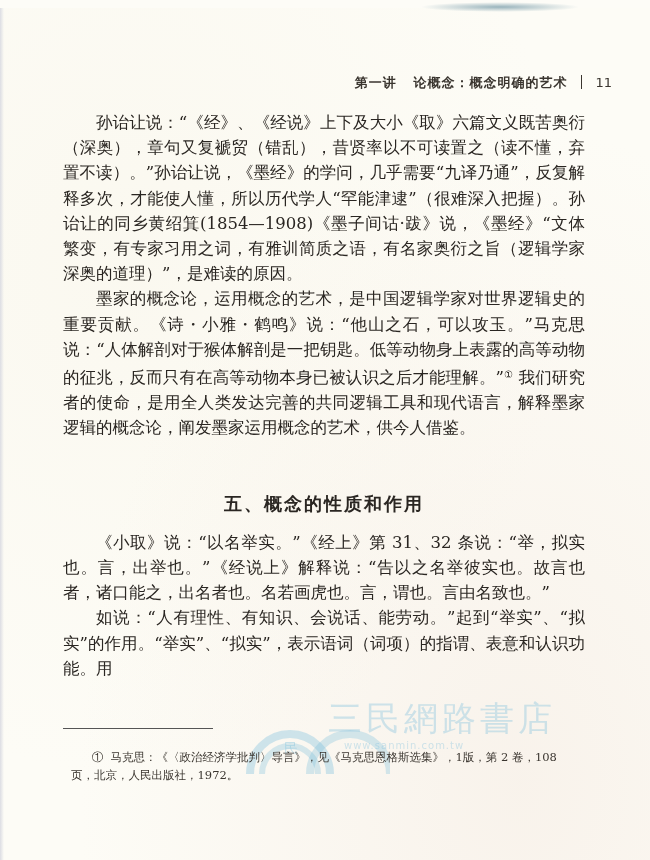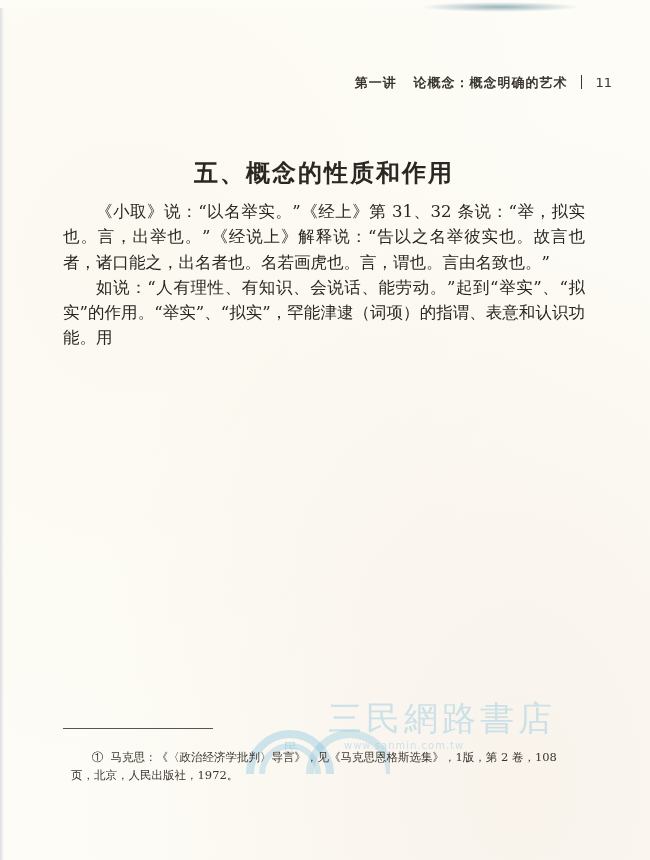--- a/index.html
+++ b/index.html
@@ -74,21 +74,21 @@
     }
     .indent {
       text-indent: 2em;
     }
     .sup {
       font-size: 10px;
       vertical-align: 5px;
     }
     .section-title {
       text-align: center;
-      font-size: 24px;
+      font-size: 18px;
       font-weight: bold;
       letter-spacing: 2px;
       margin: 50px 0 14px 0 !important;
       color: #2a2622;
     }
     .footnote-rule {
       position: absolute;
       left: 63px;
       top: 720px;
       width: 150px;
@@ -157,25 +157,27 @@
   <div class="left-edge"></div>
 
   <div class="running-head">
     <span>第一讲</span>&nbsp;&nbsp;
     <span>论概念：概念明确的艺术</span>
     <span class="sep"></span>
     <span class="pno">11</span>
   </div>
 
   <div class="body-text">
+    <p class="indent">孙诒让说：“《经》、《经说》上下及大小《取》六篇文义既苦奥衍（深奥），章句又复褫贸（错乱），昔贤率以不可读置之（读不懂，弃置不读）。”孙诒让说，《墨经》的学问，几乎需要“九译乃通”，反复解释多次，才能使人懂，所以历代学人“罕能津逮”（很难深入把握）。孙诒让的同乡黄绍箕(1854—1908)《墨子间诂·跋》说，《墨经》“文体繁变，有专家习用之词，有雅训简质之语，有名家奥衍之旨（逻辑学家深奥的道理）”，是难读的原因。</p>
+    <p class="indent"><span>墨家的概念论，运用概念的艺术，是中国逻辑学家对世界逻辑史的重要贡献。《诗・小雅・鹤鸣》说：“他山之石，可以攻玉。”马克思说：“人体解剖对于猴体解剖是一把钥匙。低等动物身上表露的高等动物的征兆，反而只有在高等动物本身已被认识之后才能理解。”</span><span class="sup">①</span><span> 我们研究者的使命，是用全人类发达完善的共同逻辑工具和现代语言，解释墨家逻辑的概念论，阐发墨家运用概念的艺术，供今人借鉴。</span></p>
 
     <p class="section-title">五、概念的性质和作用</p>
 
     <p class="indent">《小取》说：“以名举实。”《经上》第 31、32 条说：“举，拟实也。言，出举也。”《经说上》解释说：“告以之名举彼实也。故言也者，诸口能之，出名者也。名若画虎也。言，谓也。言由名致也。”</p>
-    <p class="indent">如说：“人有理性、有知识、会说话、能劳动。”起到“举实”、“拟实”的作用。“举实”、“拟实”，罕能津逮（词项）的指谓、表意和认识功能。用</p>
+    <p class="indent">如说：“人有理性、有知识、会说话、能劳动。”起到“举实”、“拟实”的作用。“举实”、“拟实”，表示语词（词项）的指谓、表意和认识功能。用</p>
   </div>
 
   <div class="watermark">
     <svg class="wm-arcs" viewBox="0 0 150 80">
       <path d="M10 78 A40 40 0 0 1 90 78" fill="none" stroke="rgba(120,190,220,0.35)" stroke-width="8"></path>
       <path d="M22 78 A28 28 0 0 1 78 78" fill="none" stroke="rgba(120,190,220,0.3)" stroke-width="6"></path>
       <path d="M70 78 A40 40 0 0 1 150 78" fill="none" stroke="rgba(120,190,220,0.3)" stroke-width="8"></path>
     </svg>
     <span class="wm-small">民</span>
     <span class="wm-text">三民網路書店</span>

